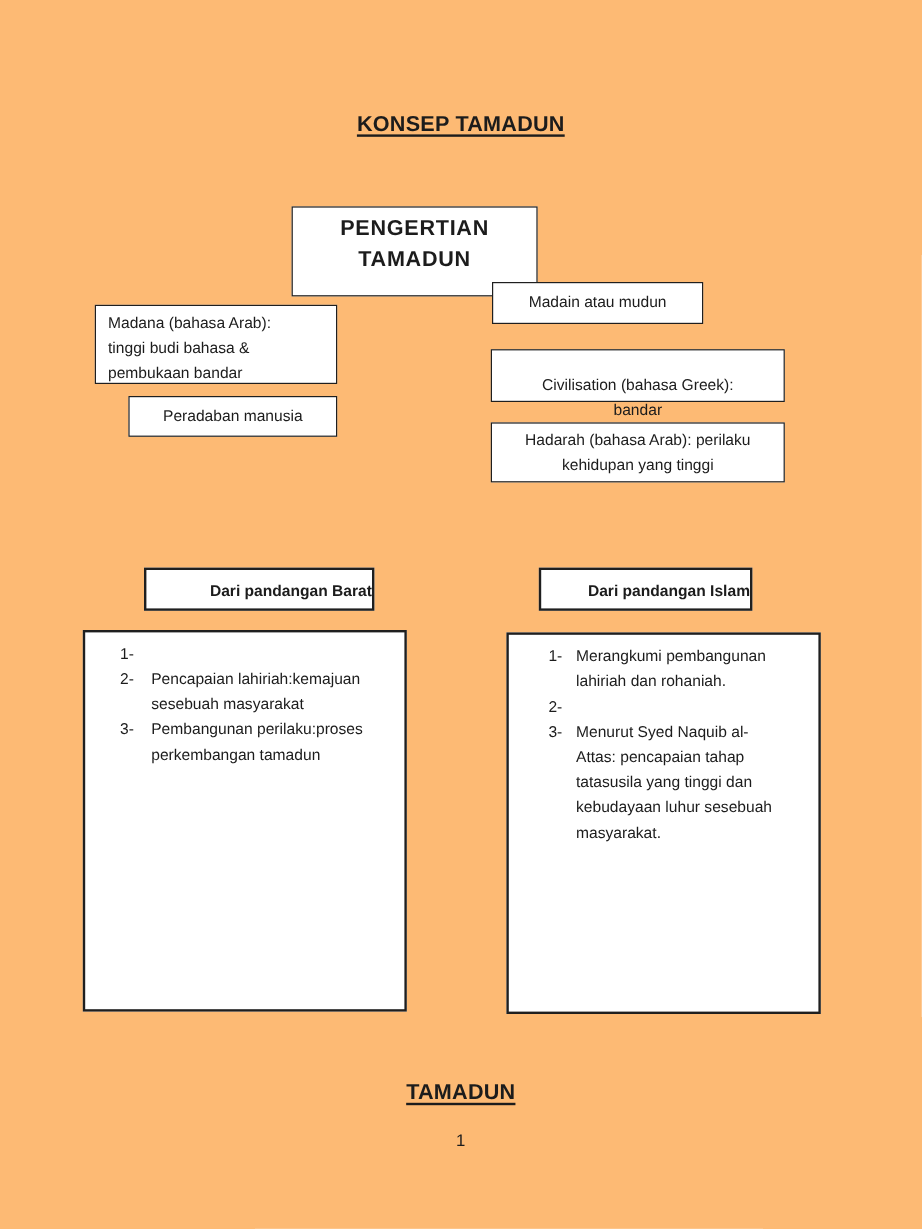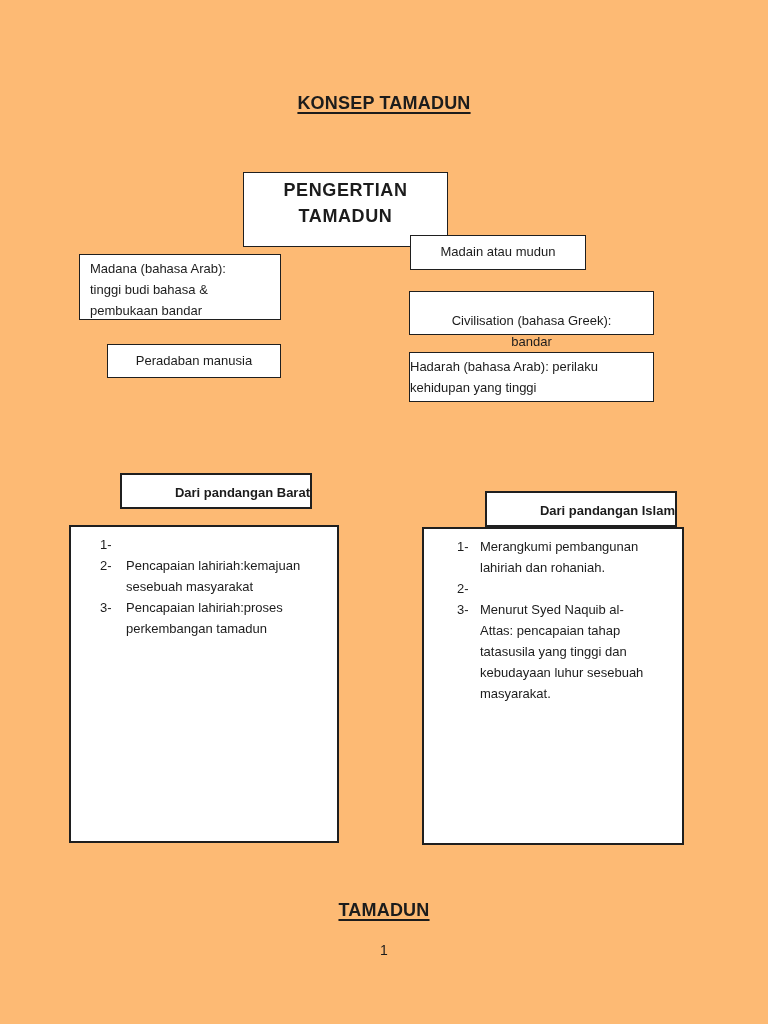--- a/index.html
+++ b/index.html
@@ -38,32 +38,32 @@
     font-size: 18px; font-weight: bold;
     line-height: 26px;
     text-align: center;
     padding-top: 4px;
     letter-spacing: 0.6px;
     margin-top: 16px;
   }
 
   .madain      { left: 410px; top: 235px; width: 176px; height: 35px; text-align: center; padding-top: 5px; }
   .madana      { left: 79px;  top: 254px; width: 202px; height: 66px; text-align: left;  padding: 3px 8px 0 10px; }
-  .peradaban   { left: 107px; top: 344px; width: 174px; height: 34px; text-align: center; padding-top: 5px; }
+  .peradaban   { left: 107px; top: 330px; width: 174px; height: 34px; text-align: center; padding-top: 5px; }
   .civilisation{ left: 409px; top: 291px; width: 245px; height: 44px; text-align: center; padding-top: 18px; }
-  .hadarah     { left: 409px; top: 352px; width: 245px; height: 50px; text-align: left; padding-top: 3px; }
+  .hadarah     { left: 409px; top: 352px; width: 245px; height: 50px; text-align: center; padding-top: 3px; }
 
   .header-box {
     border-width: 2px;
     font-weight: bold;
     text-align: right;
     padding-top: 7px;
   }
   .barat-header { left: 120px; top: 473px; width: 192px; height: 36px; }
-  .islam-header { left: 449px; top: 491px; width: 192px; height: 36px; margin-left: 36px; }
+  .islam-header { left: 449px; top: 473px; width: 178px; height: 36px; }
 
   .list-box { border-width: 2px; }
   .barat-list { left: 69px;  top: 525px; width: 270px; height: 318px; padding: 7px 4px 0 29px; }
   .islam-list { left: 422px; top: 527px; width: 262px; height: 318px; padding: 7px 4px 0 33px; }
 
   .li-row { display: flex; }
   .li-num { flex: none; width: 26px; }
   .islam-list .li-num { width: 23px; }
   .li-text { flex: 1; white-space: pre-line; }
 
@@ -104,21 +104,21 @@
 bandar</div>
 
   <div class="box hadarah">Hadarah (bahasa Arab): perilaku
 kehidupan yang tinggi</div>
 
   <div class="box header-box barat-header">Dari pandangan Barat</div>
 
   <div class="box header-box islam-header">Dari pandangan Islam</div>
 
   <div class="box list-box barat-list"><div class="li-row"><span class="li-num">1-</span></div><div class="li-row"><span class="li-num">2-</span><div class="li-text">Pencapaian lahiriah:kemajuan
-sesebuah masyarakat</div></div><div class="li-row"><span class="li-num">3-</span><div class="li-text">Pencapaian lahiriah:proses
+sesebuah masyarakat</div></div><div class="li-row"><span class="li-num">3-</span><div class="li-text">Pembangunan perilaku:proses
 perkembangan tamadun</div></div></div>
 
   <div class="box list-box islam-list"><div class="li-row"><span class="li-num">1-</span><div class="li-text">Merangkumi pembangunan
 lahiriah dan rohaniah.</div></div><div class="li-row"><span class="li-num">2-</span></div><div class="li-row"><span class="li-num">3-</span><div class="li-text">Menurut Syed Naquib al-
 Attas: pencapaian tahap
 tatasusila yang tinggi dan
 kebudayaan luhur sesebuah
 masyarakat.</div></div></div>
 
   <div class="footer-title">TAMADUN</div>

